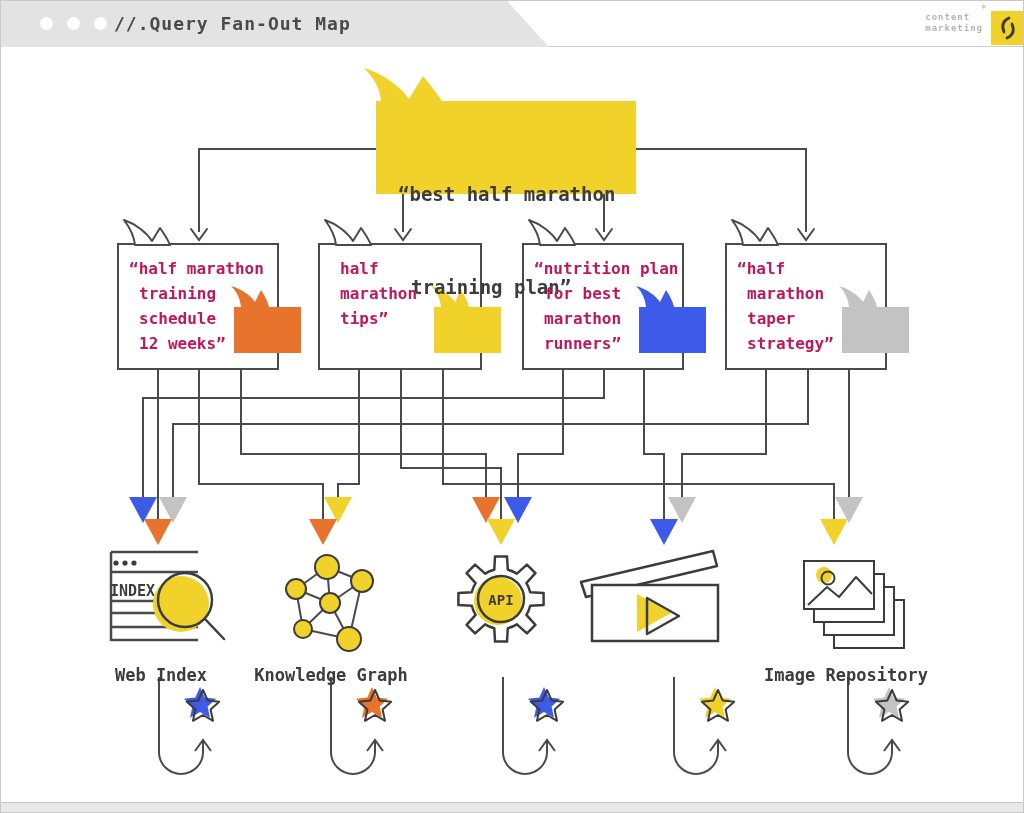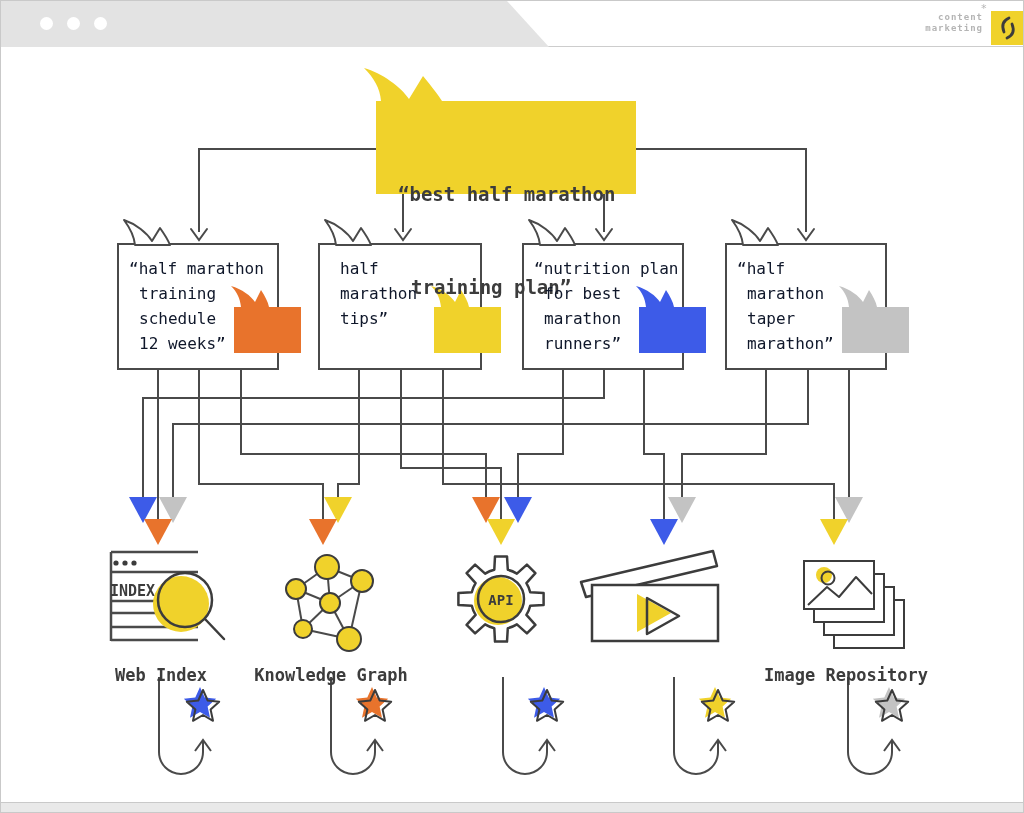--- a/index.html
+++ b/index.html
@@ -9,29 +9,29 @@
     background:#ffffff;border:1px solid #c9c9c9;overflow:hidden;
     font-family:"DejaVu Sans Mono","Liberation Mono",monospace;
   }
   
   .header{position:absolute;left:0;top:0;width:1024px;height:46px;background:#ffffff;border-bottom:1px solid #cdcdcd;}
   .header-tab{position:absolute;left:0;top:0;width:550px;height:46px;background:#e3e3e3;
     clip-path:polygon(0 0,506px 0,548px 100%,0 100%);}
   .dot{position:absolute;top:16px;width:13px;height:13px;border-radius:50%;background:#ffffff;}
   .dot.d1{left:39px}.dot.d2{left:66px}.dot.d3{left:93px}
   .header-title{position:absolute;left:113px;top:12px;font-size:18px;font-weight:bold;color:#4a4a4a;letter-spacing:1px;white-space:nowrap;}
-  .brand{position:absolute;right:42px;top:11px;text-align:right;font-size:9px;line-height:11px;letter-spacing:1px;color:#b5b5b5;font-weight:bold;}
+  .brand{position:absolute;right:42px;top:11px;font-size:9px;line-height:11px;letter-spacing:1px;color:#b5b5b5;font-weight:bold;}
   .brand-mark{position:absolute;right:38px;top:1px;font-size:11px;color:#b5b5b5;}
   .brand-box{position:absolute;right:0;top:10px;width:34px;height:34px;background:#F0D22B;}
   
   .diagram{position:absolute;left:0;top:0;}
   
   .main-bubble-text{position:absolute;left:397px;top:116px;font-size:19px;line-height:31px;font-weight:bold;color:#3c3c3c;white-space:pre;}
   .main-bubble-text .ln2{padding-left:13px;}
-  .qtext{position:absolute;width:155px;font-size:16px;line-height:25px;font-weight:normal;color:#0f172a;white-space:nowrap;}
+  .qtext{position:absolute;width:155px;font-size:16px;line-height:25px;font-weight:bold;color:#be185d;white-space:nowrap;}
   .qtext div{height:25px;}
   .qtext .ind{padding-left:10px;}
   .dest-label{position:absolute;width:220px;text-align:center;font-size:17px;font-weight:bold;color:#3c3c3c;top:644px;white-space:nowrap;margin-top:20px;}
   .bottom-strip{position:absolute;left:0;top:801px;width:1024px;height:12px;background:#e9e9e9;border-top:1px solid #c9c9c9;}
 </style>
 </head>
 <body>
 
 <div class="canvas">
 
@@ -203,20 +203,21 @@
       <use href="#star" transform="translate(888,703)" fill="#C3C3C3"></use>
       <use href="#star" transform="translate(891,706)" fill="none" stroke="#3c3c3c" stroke-width="2" stroke-linejoin="round"></use>
     </g>
   </svg>
 
   <div class="header">
     <div class="header-tab"></div>
     <span class="dot d1"></span>
     <span class="dot d2"></span>
     <span class="dot d3"></span>
+    <div class="header-title">//.Query Fan-Out Map</div>
     <div class="brand">
       <div>content</div>
       <div>marketing</div>
     </div>
     <span class="brand-mark">*</span>
     <div class="brand-box">
       <svg width="34" height="34" viewBox="0 0 34 34">
         <path d="M13,21 Q9,11 18,7" fill="none" stroke="#3c3c3c" stroke-width="2.8" stroke-linecap="round"></path>
         <path d="M21,13 Q25,23 16,27" fill="none" stroke="#3c3c3c" stroke-width="2.8" stroke-linecap="round"></path>
       </svg>
@@ -242,21 +243,21 @@
   <div class="qtext" style="left:533px;top:255px;">
     <div>“nutrition plan</div>
     <div class="ind">for best</div>
     <div class="ind">marathon</div>
     <div class="ind">runners”</div>
   </div>
   <div class="qtext" style="left:736px;top:255px;">
     <div>“half</div>
     <div class="ind">marathon</div>
     <div class="ind">taper</div>
-    <div class="ind">marathon”</div>
+    <div class="ind">strategy”</div>
   </div>
 
   <div class="dest-label" style="left:50px;">Web Index</div>
   <div class="dest-label" style="left:220px;">Knowledge Graph</div>
   <div class="dest-label" style="left:735px;">Image Repository</div>
 
   <div class="bottom-strip"></div>
 </div>
 
 </body></html>

